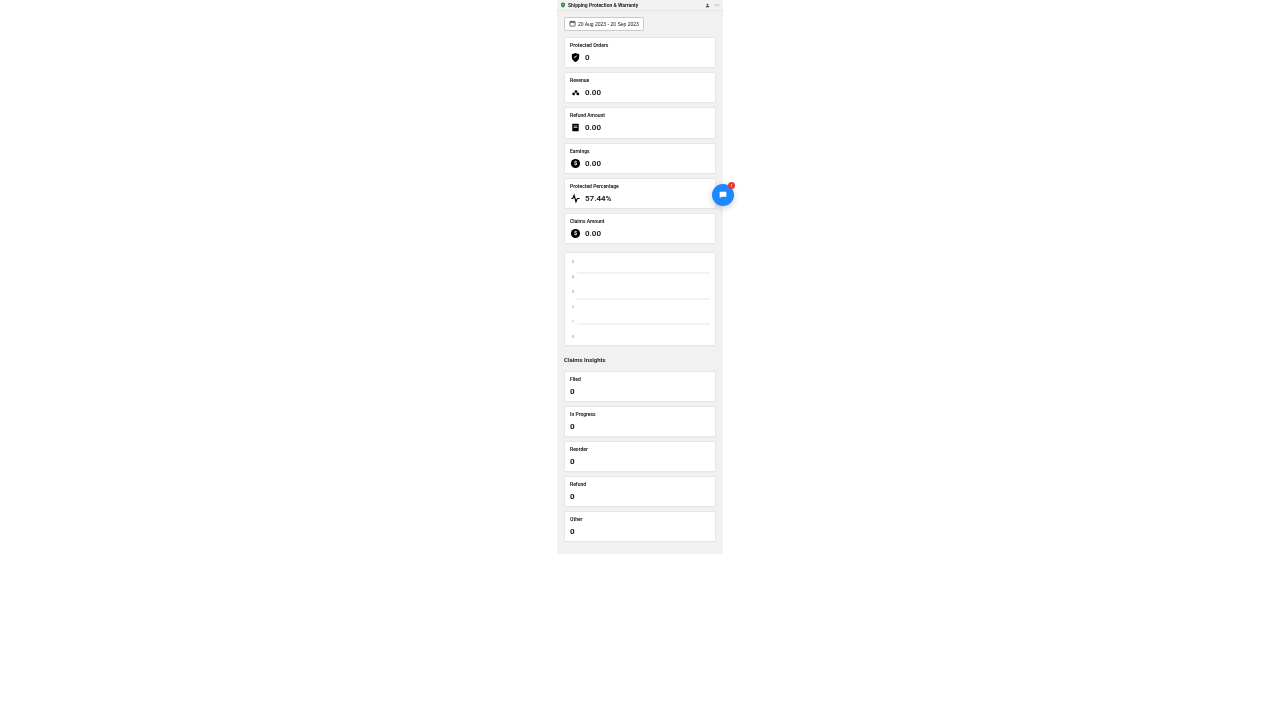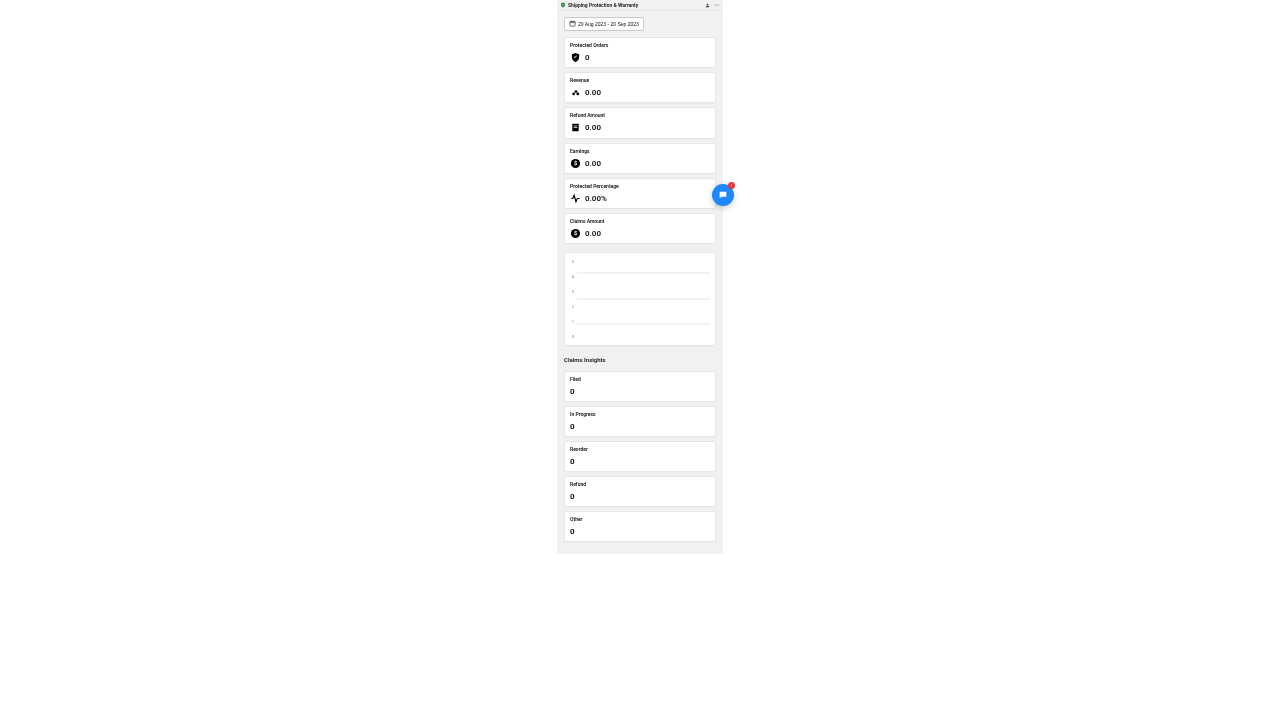--- a/index.html
+++ b/index.html
@@ -215,21 +215,21 @@
       </div>
 
       <div class="card">
         <div class="card-label">Protected Percentage</div>
         <div class="card-row">
           <span class="card-icon">
             <svg viewBox="0 0 24 24" width="13" height="13">
                 <path fill="none" stroke="#000" stroke-width="2.5" d="M3 12h3l3-7 4 14 3-7h5"></path>
               </svg>
           </span>
-          <span class="card-value">0.00%</span>
+          <span class="card-value">57.44%</span>
         </div>
       </div>
 
       <div class="card">
         <div class="card-label">Claims Amount</div>
         <div class="card-row">
           <span class="card-icon">
             <svg viewBox="0 0 24 24" width="13" height="13">
                 <circle cx="12" cy="12" r="10" fill="#000"></circle>
                 <text x="12" y="16" text-anchor="middle" font-size="12" fill="#fff" font-weight="bold">$</text>

